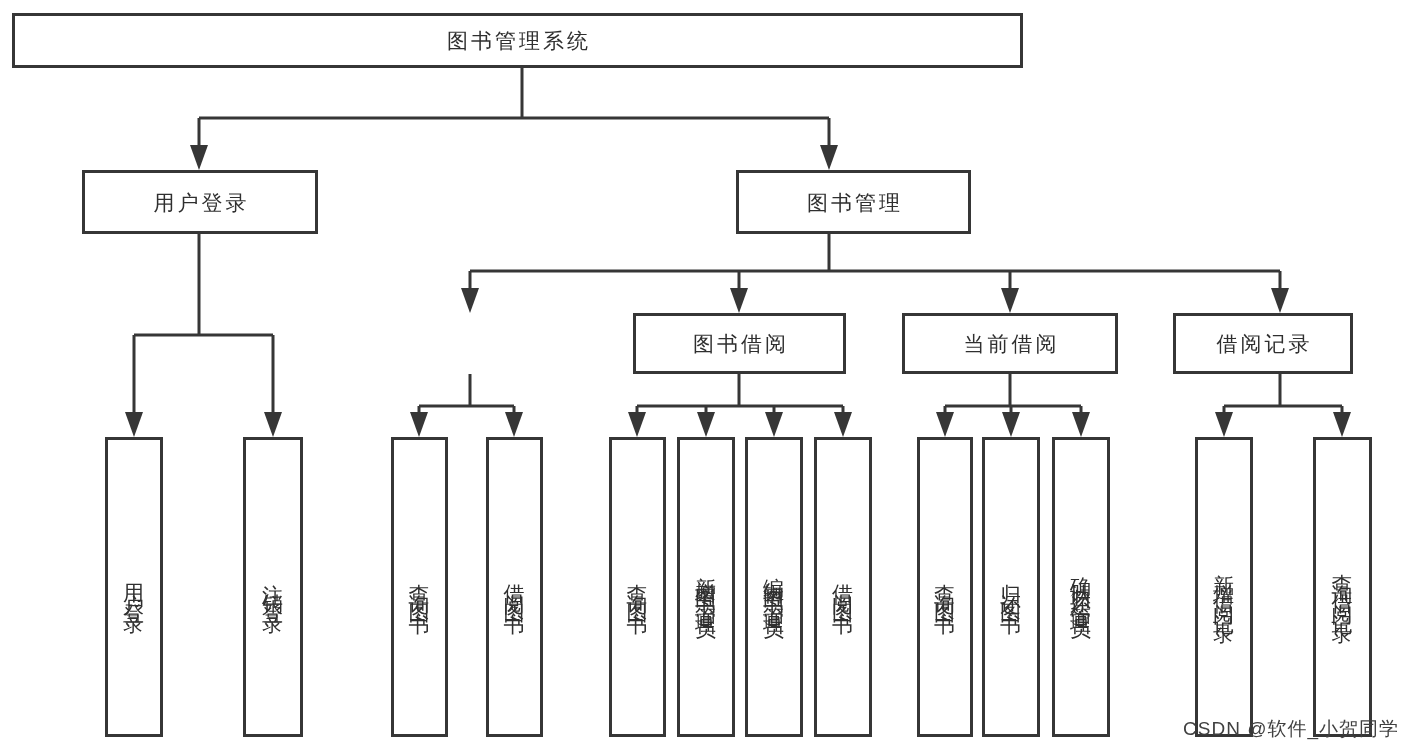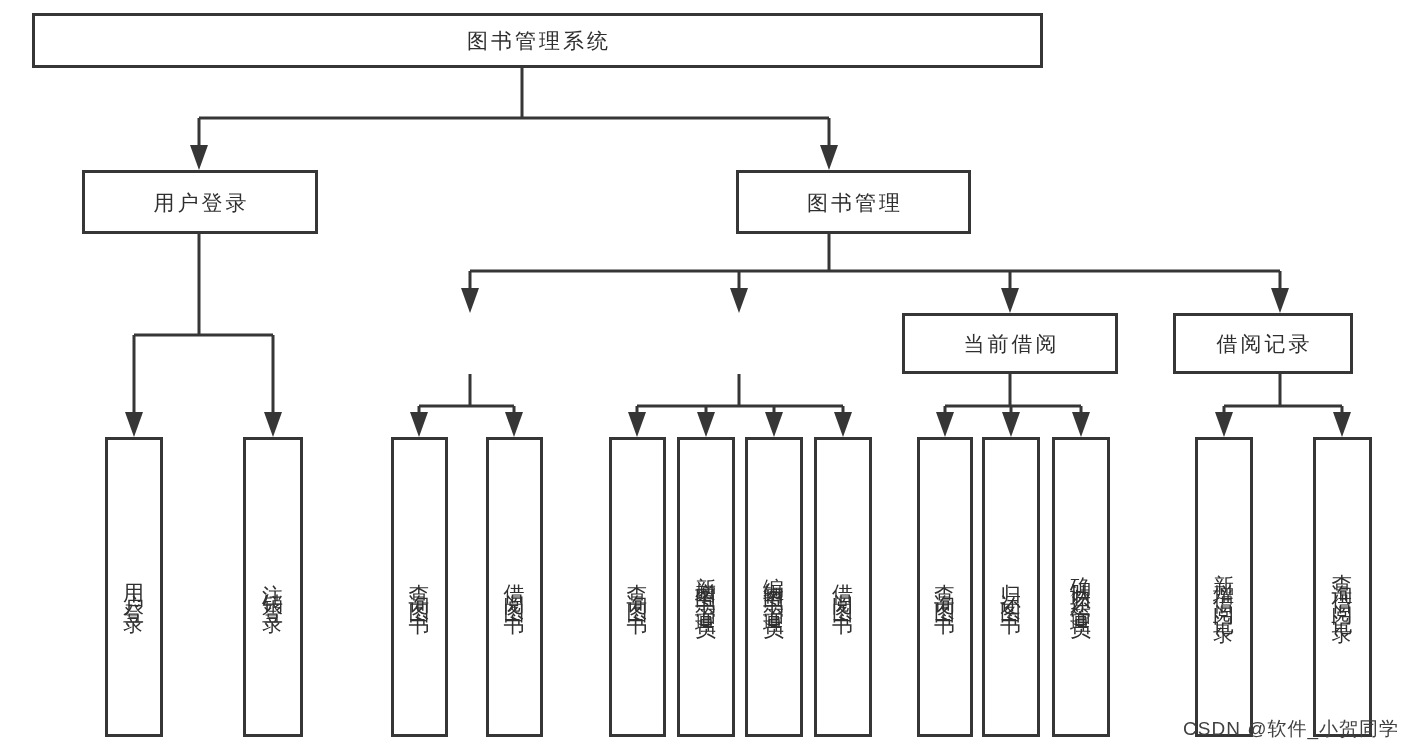--- a/index.html
+++ b/index.html
@@ -54,25 +54,26 @@
       <polygon points="765,412 783,412 774,437"></polygon>
       <polygon points="834,412 852,412 843,437"></polygon>
       <polygon points="936,412 954,412 945,437"></polygon>
       <polygon points="1002,412 1020,412 1011,437"></polygon>
       <polygon points="1072,412 1090,412 1081,437"></polygon>
       <polygon points="1215,412 1233,412 1224,437"></polygon>
       <polygon points="1333,412 1351,412 1342,437"></polygon>
     </g>
   </svg>
 
-  <div class="node h" style="left:12px;top:13px;width:1011px;height:55px;margin-left:20px;">图书管理系统</div>
+  <div class="node h" style="left:12px;top:13px;width:1011px;height:55px;">图书管理系统</div>
 
   <div class="node h" style="left:82px;top:170px;width:236px;height:64px;">用户登录</div>
   <div class="node h" style="left:712px;top:170px;width:235px;height:64px;margin-left:24px;">图书管理</div>
 
+  <div class="node h" style="left:633px;top:313px;width:213px;height:61px;">图书借阅</div>
   <div class="node h" style="left:902px;top:313px;width:216px;height:61px;text-align:center;">当前借阅</div>
   <div class="node h" style="left:1173px;top:313px;width:180px;height:61px;">借阅记录</div>
 
   <div class="node v" style="left:105px;top:437px;width:58px;height:300px;">用户登录</div>
   <div class="node v" style="left:243px;top:437px;width:60px;height:300px;">注销登录</div>
 
   <div class="node v" style="left:391px;top:437px;width:57px;height:300px;">查询图书</div>
   <div class="node v" style="left:486px;top:437px;width:57px;height:300px;">借阅图书</div>
 
   <div class="node v" style="left:609px;top:437px;width:57px;height:300px;">查询图书</div>

